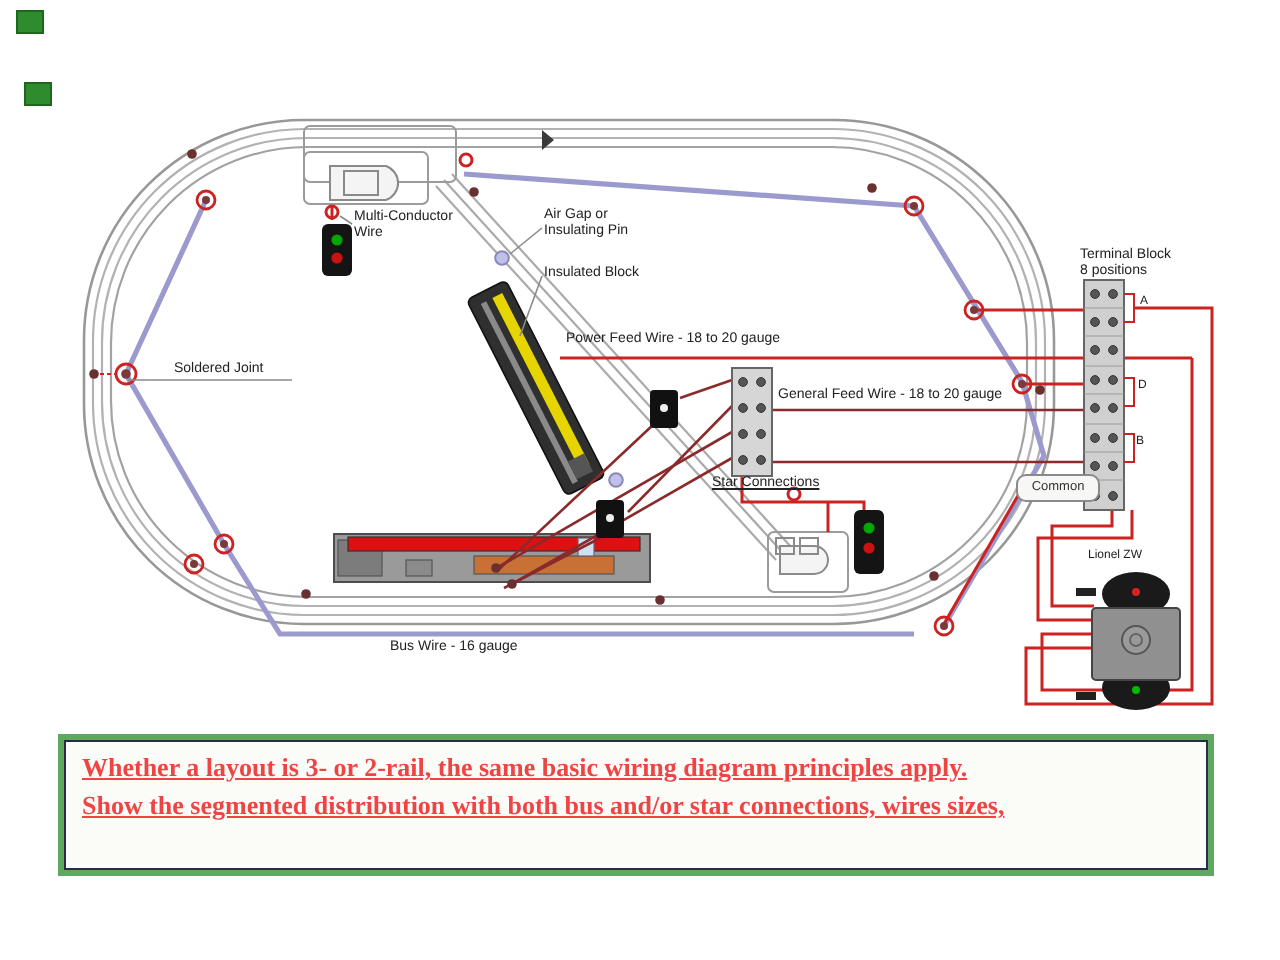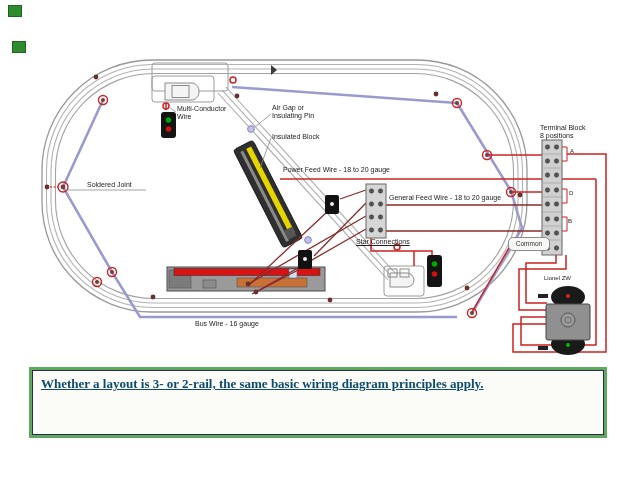--- a/index.html
+++ b/index.html
@@ -10,21 +10,21 @@
   .lbl.tiny{font-size:6px;line-height:7px;}
   .underl{text-decoration:underline;}
   #common-box{position:absolute;left:508px;top:237px;width:40px;height:12px;
       border:1px solid #8a8a8a;border-radius:5px;background:#f7f7f5;
       font-size:6.5px;line-height:11px;text-align:center;color:#333;}
   #caption-box{position:absolute;left:29px;top:367px;width:572px;height:65px;
       border:3px solid #5fa85f;background:#fbfbf8;}
   #caption-inner{position:absolute;left:0;top:0;right:0;bottom:0;
       border:1px solid #2a2a4a;padding:3px 8px;}
   .cap-line{font-family:"Liberation Serif",serif;font-weight:bold;font-size:13px;
-      line-height:19px;color:#0c4a6e;text-decoration:underline;white-space:nowrap;}
+      line-height:19px;color:#ef4444;text-decoration:underline;white-space:nowrap;}
   .green-sq{position:absolute;width:12px;height:10px;background:#2e8b2e;border:1px solid #1d671d;}
 </style>
 </head>
 <body>
 
 <div id="page">
 
   <div class="green-sq" style="left:8px;top:5px;"></div>
   <div class="green-sq" style="left:12px;top:41px;"></div>
 
@@ -273,16 +273,17 @@
 
   <div class="lbl tiny" style="left:544px;top:275px;">Lionel ZW</div>
 
   <div class="lbl tiny" style="left:570px;top:148px;">A</div>
   <div class="lbl tiny" style="left:569px;top:190px;">D</div>
   <div class="lbl tiny" style="left:568px;top:218px;">B</div>
 
   <div id="caption-box">
     <div id="caption-inner">
       <div class="cap-line">Whether a layout is 3- or 2-rail, the same basic wiring diagram  principles apply.</div>
+      <div class="cap-line">Show the segmented distribution with both bus and/or star connections, wires sizes,</div>
     </div>
   </div>
 
 </div>
 
 </body></html>

